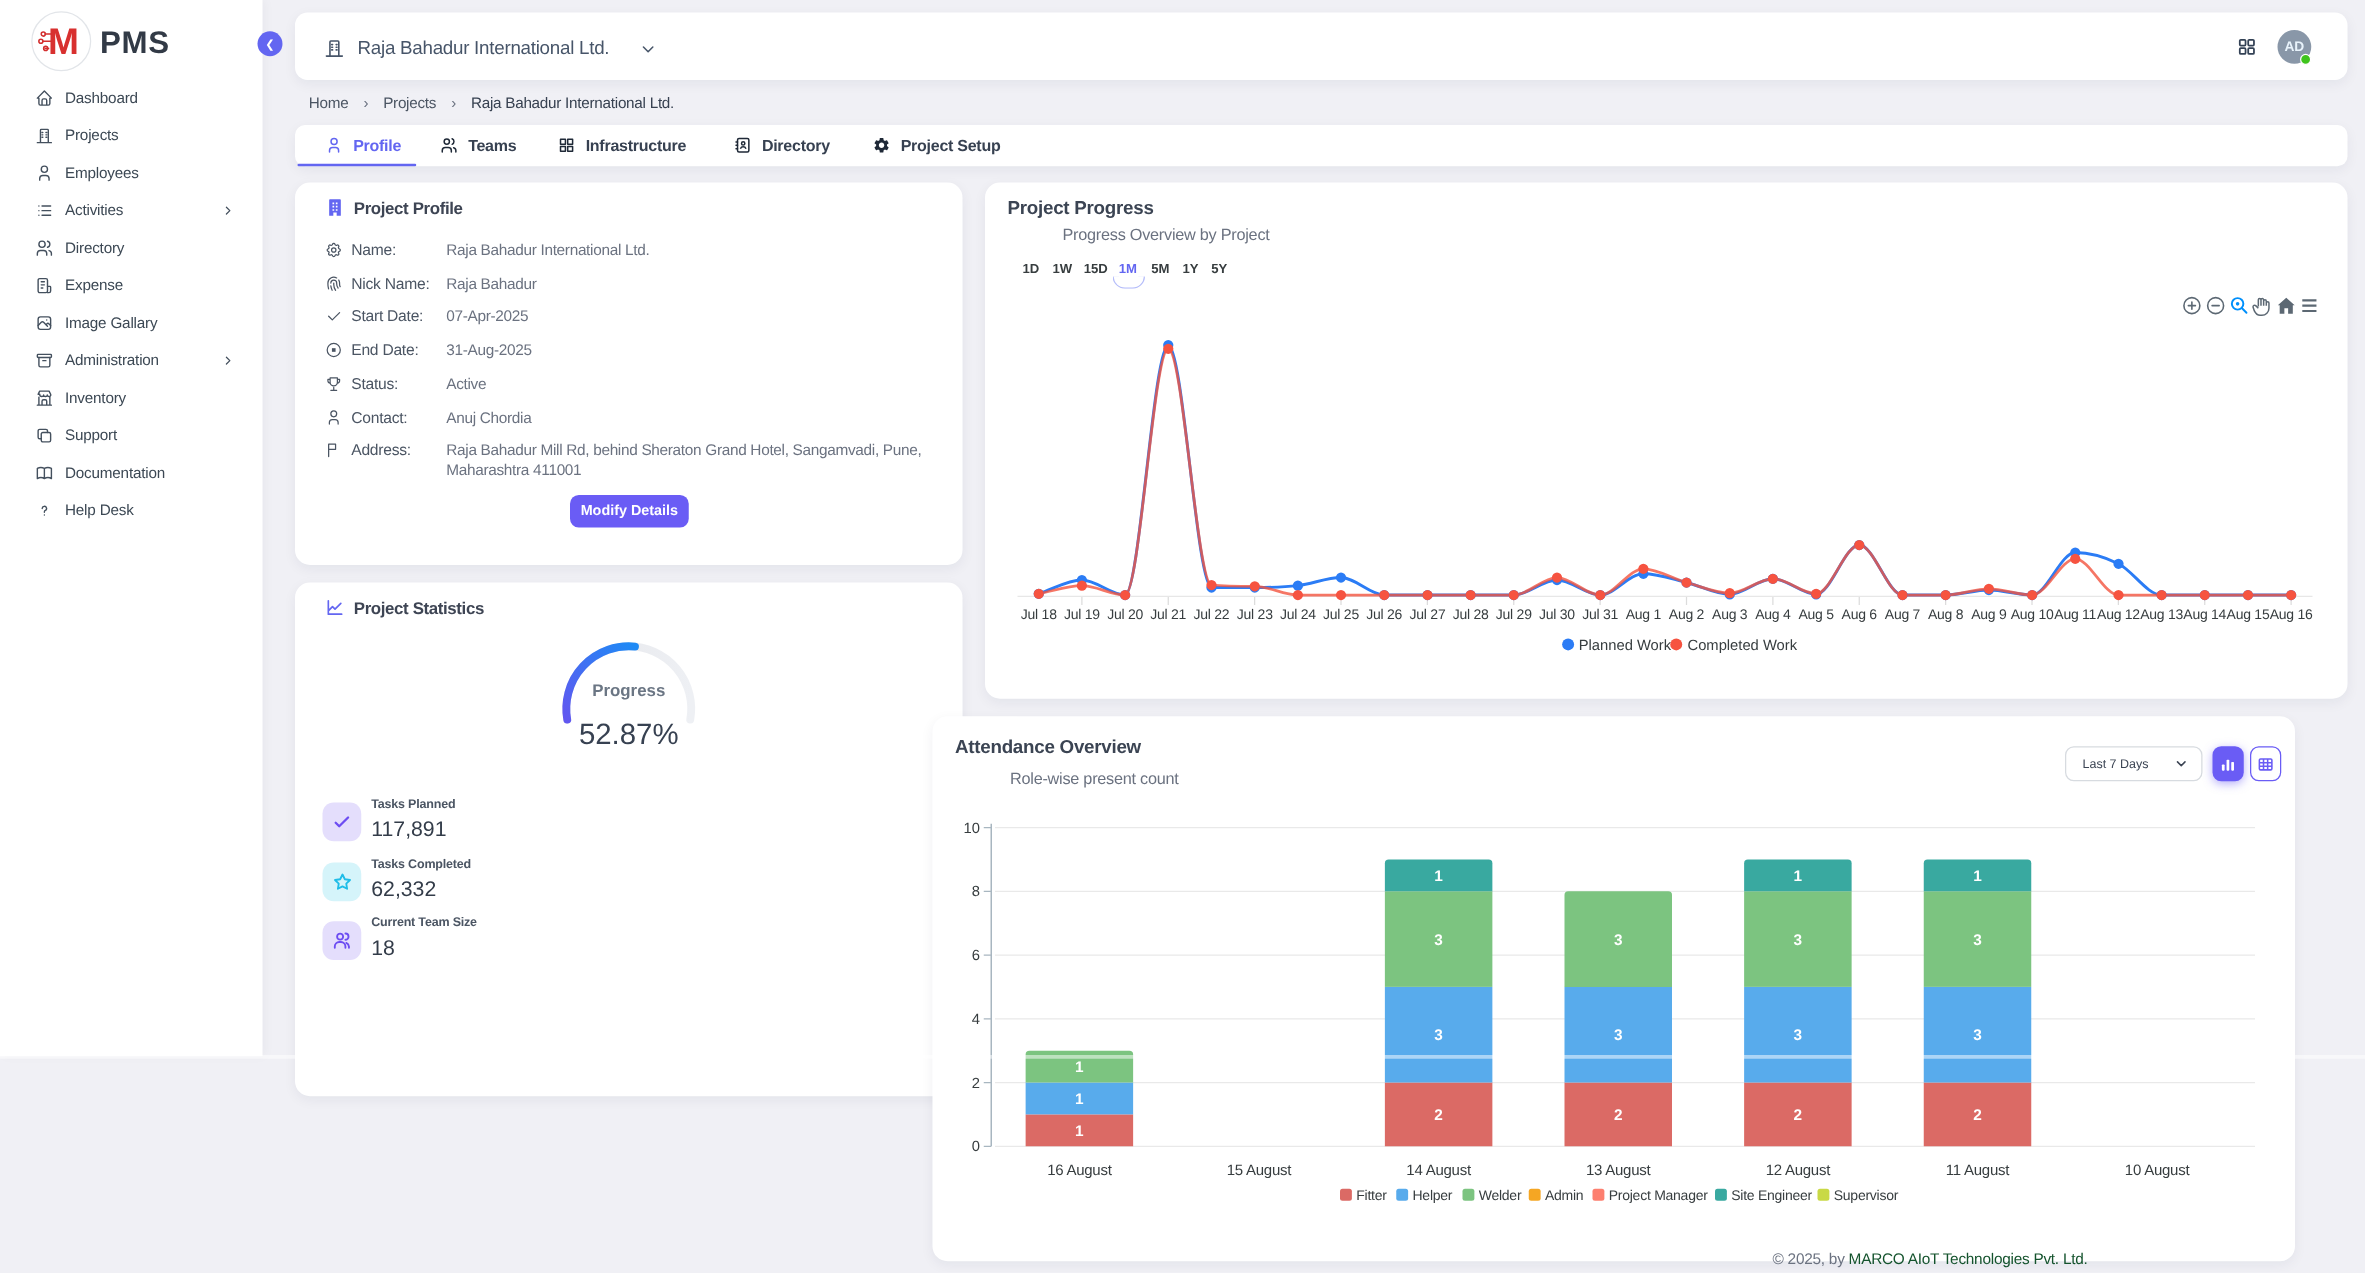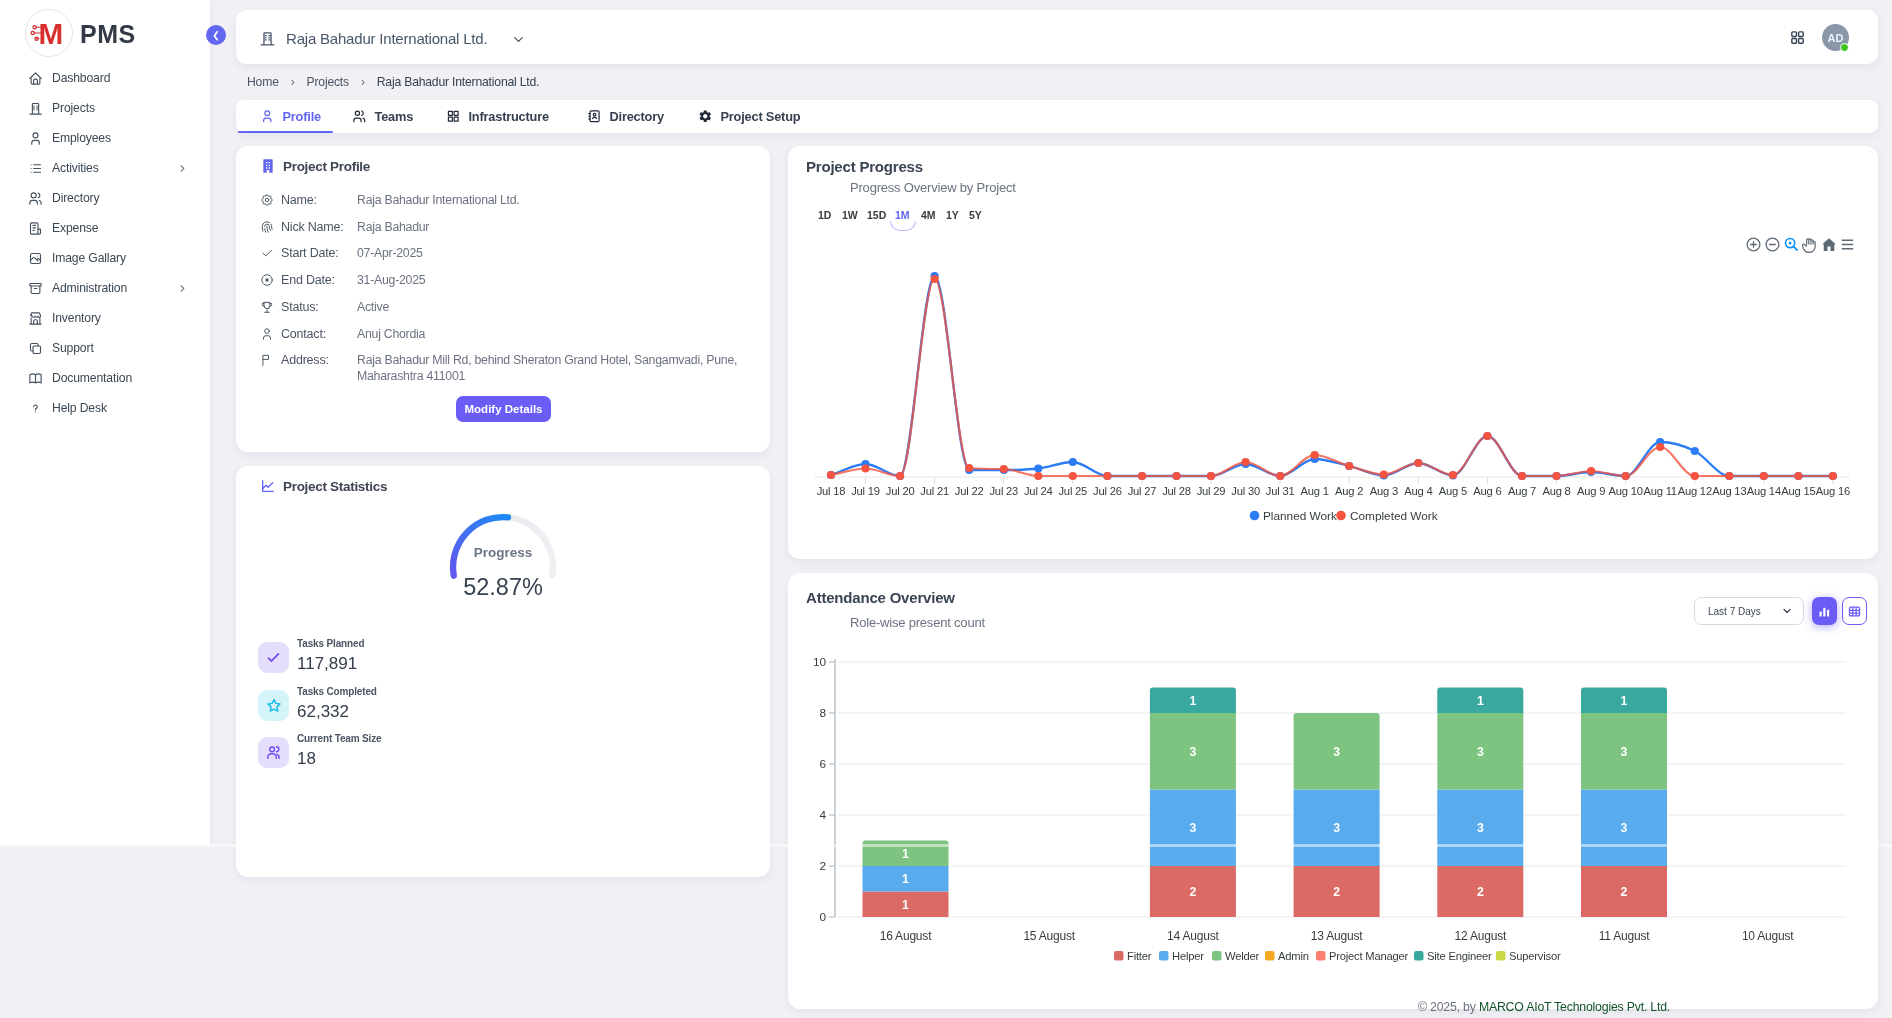--- a/index.html
+++ b/index.html
@@ -32,21 +32,21 @@
 #modify { position:absolute; left:220px; top:250px; width:95px; height:26px; background:#6a5cf5; border-radius:7px; color:#fff; font-size:11.5px; font-weight:bold; display:flex; align-items:center; justify-content:center; }
 #scard { left:236px; top:466px; width:534px; height:411px; }
 .statbox { position:absolute; left:22px; width:31px; height:31px; border-radius:9px; display:flex; align-items:center; justify-content:center; }
 .statlab { position:absolute; left:61px; font-size:10px; font-weight:bold; color:#4b5563; letter-spacing:-.15px; }
 .statval { position:absolute; left:61px; font-size:17px; color:#333c49; }
 #gcard { left:788px; top:146px; width:1090px; height:413px; }
 .h2 { position:absolute; left:18px; font-size:15px; font-weight:bold; color:#3b4453; letter-spacing:-.2px; }
 .sub { position:absolute; left:18px; font-size:13px; color:#6b7280; letter-spacing:-.2px;margin-left:44px; }
 .rbtn { position:absolute; top:63px; font-size:10.5px; font-weight:bold; color:#373d3f; }
 .rbtn.on { color:#6366f1; }
-#acard { left:788px; top:573px; width:1090px; height:436px; }
+#acard { left:746px; top:573px; width:1090px; height:436px; }
 #sel7 { position:absolute; left:906px; top:24px; width:110px; height:28px; border:1px solid #d7dbe0; border-radius:7px; font-size:10px; color:#3b4453; display:flex; align-items:center; padding-left:13px; background:#fff; }
 #sel7 svg { position:absolute; right:10px; width:12px; height:12px; }
 .sqbtn { position:absolute; top:24px; width:25px; height:28px; border-radius:7px; display:flex; align-items:center; justify-content:center; }
 #footer { position:absolute; left:1418px; top:1000px; font-size:12.3px; color:#6b7280; white-space:nowrap; letter-spacing:-.2px; }
 #footer span { color:#14532d; font-weight:500; }
 </style></head><body>
 
 <div id="sidebar">
   <div id="logo"><svg viewBox="0 0 48 48" width="46" height="46">
     <text x="13" y="35" font-size="31" font-weight="bold" fill="#d8302f" font-family="Liberation Sans, sans-serif">M</text>
@@ -304,21 +304,21 @@
   <div class="statval" style="top:283px">18</div>
 </div>
 
 <div id="gcard" class="card">
   <div class="h2" style="top:12px">Project Progress</div>
   <div class="sub" style="top:34px">Progress Overview by Project</div>
   <div class="rbtn" style="left:30px">1D</div>
     <div class="rbtn" style="left:54px">1W</div>
     <div class="rbtn" style="left:79px">15D</div>
   <div class="rbtn on" style="left:107px">1M<div style="position:absolute;left:-5px;top:12px;width:26px;height:10px;border:1.2px solid #b5bdfa;border-top:none;border-radius:0 0 10px 10px"></div></div>
-  <div class="rbtn" style="left:133px">4M</div>
+  <div class="rbtn" style="left:133px">5M</div>
     <div class="rbtn" style="left:158px">1Y</div>
     <div class="rbtn" style="left:181px">5Y</div>
   <svg viewBox="0 0 1090 413" width="1090" height="413" style="position:absolute;left:0;top:0">
     <g transform="translate(-788,-146)">
       <line x1="865.5" y1="477" x2="865.5" y2="484" stroke="#dcdcdc" stroke-width="1"></line>
         <line x1="934.6" y1="477" x2="934.6" y2="484" stroke="#dcdcdc" stroke-width="1"></line>
         <line x1="1003.7" y1="477" x2="1003.7" y2="484" stroke="#dcdcdc" stroke-width="1"></line>
         <line x1="1072.8" y1="477" x2="1072.8" y2="484" stroke="#dcdcdc" stroke-width="1"></line>
         <line x1="1141.9" y1="477" x2="1141.9" y2="484" stroke="#dcdcdc" stroke-width="1"></line>
         <line x1="1211.0" y1="477" x2="1211.0" y2="484" stroke="#dcdcdc" stroke-width="1"></line>

